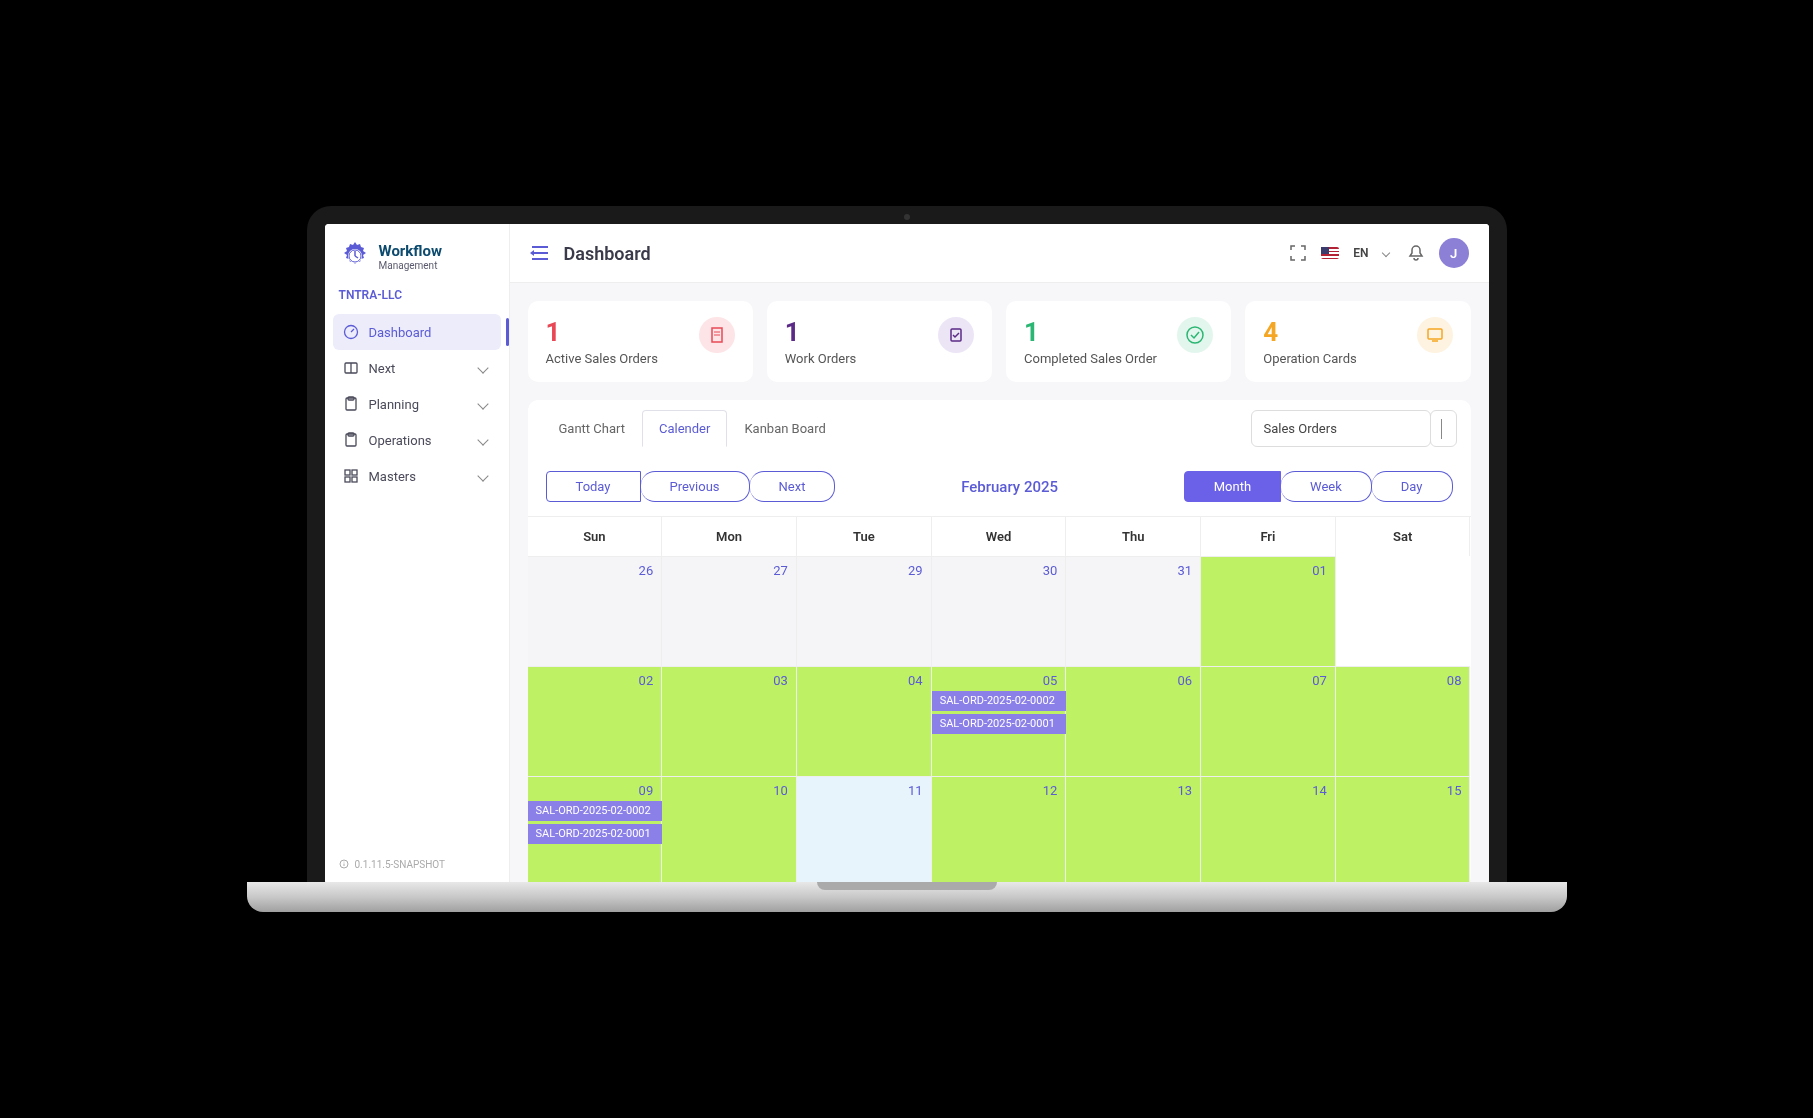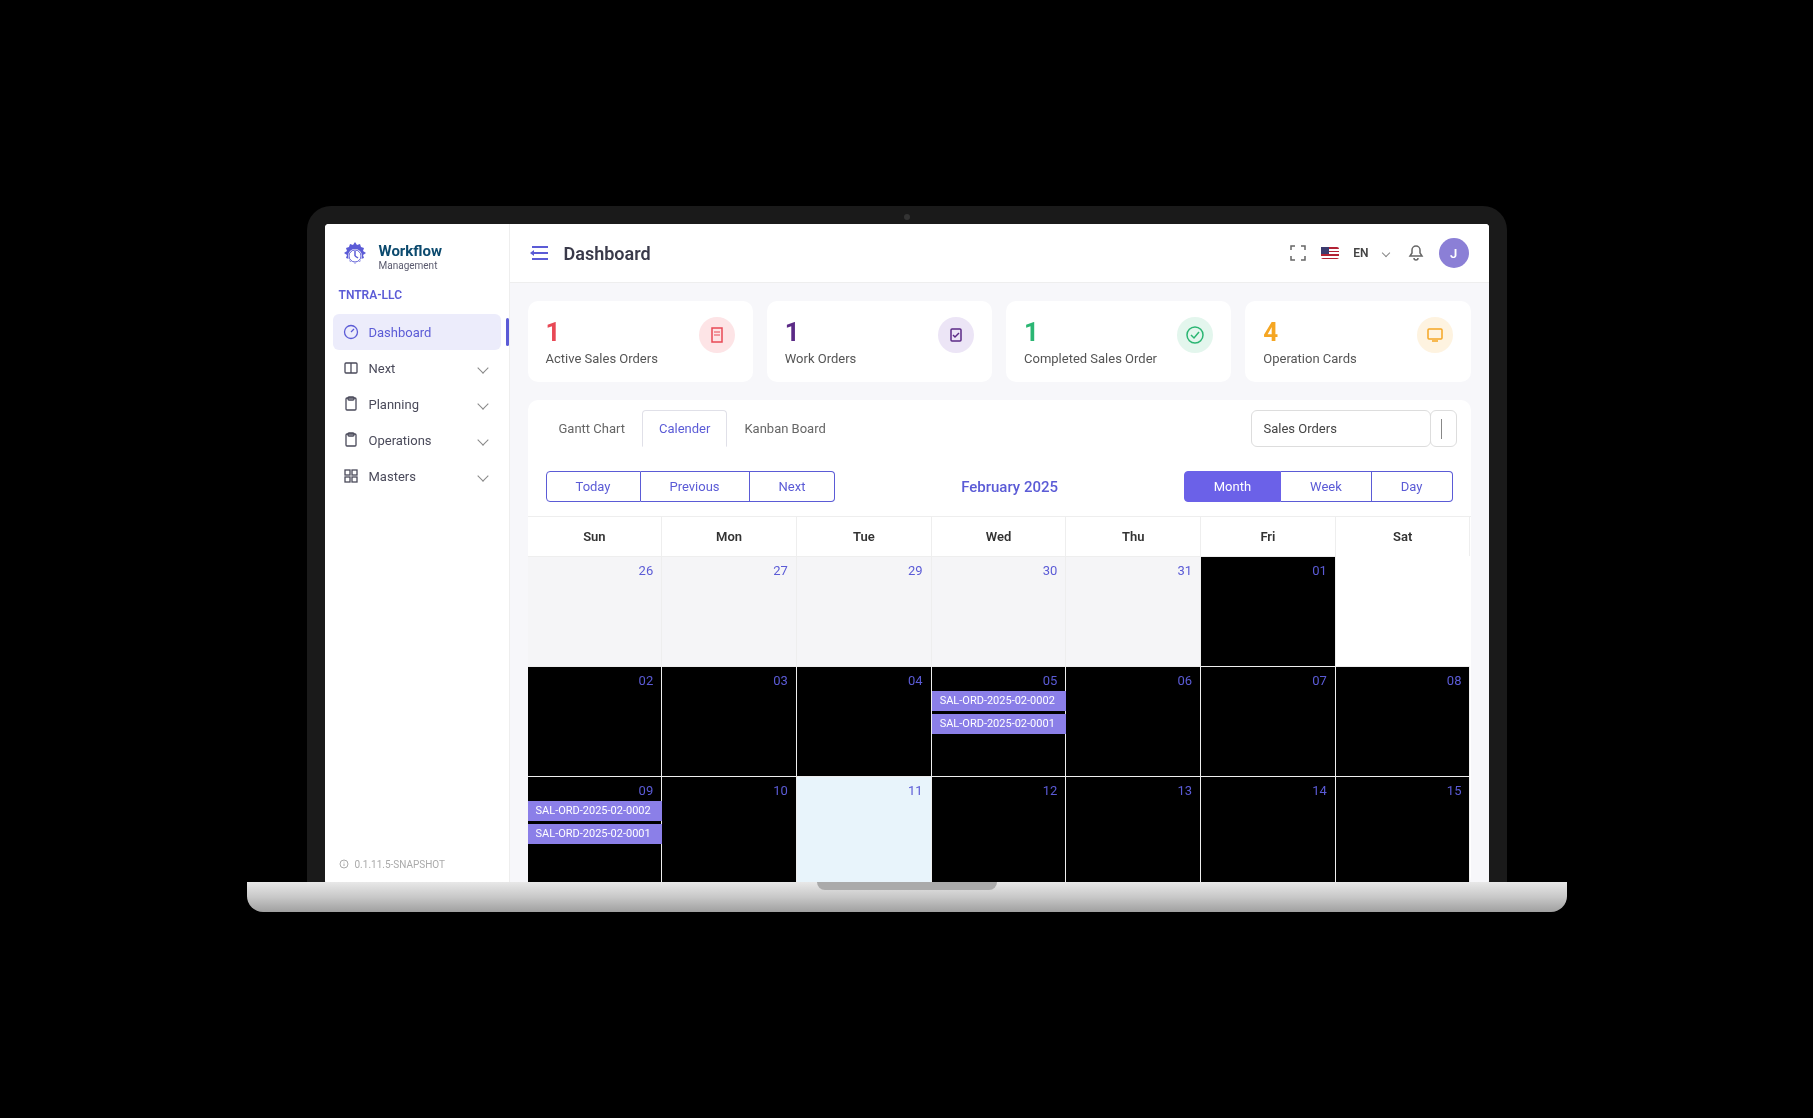--- a/index.html
+++ b/index.html
@@ -51,28 +51,28 @@
 .tab.active { color: #5B5BD6; border: 1px solid #e0e0e8; border-bottom-color: #fff; background: #fff; }
 .tabs-spacer { flex: 1; }
 .select-box { border: 1px solid #ddd; border-radius: 6px; padding: 8px 12px; font-size: 13px; color: #444; min-width: 180px; display: flex; align-items: center; justify-content: space-between; cursor: pointer; }
 .select-caret { border: 1px solid #ddd; border-radius: 6px; padding: 8px 10px; margin-left: -1px; }
 
 .cal-header { display: flex; align-items: center; padding: 14px 18px; gap: 0; }
 .btn-group { display: flex; }
 .btn { border: 1px solid #5B5BD6; background: #fff; color: #5B5BD6; padding: 7px 29px; font-size: 13px; cursor: pointer; }
 .btn:first-child { border-radius: 4px 0 0 4px; }
 .btn:last-child { border-radius: 0 4px 4px 0; }
-.btn:not(:first-child) { border-left: none; }
+.btn:not(:first-child) { border-left: none; border-radius: 14px; }
 .btn.primary { background: #6B61E8; color: #fff; border-color: #6B61E8; }
 .cal-title { flex: 1; text-align: center; color: #5B5BD6; font-size: 15px; font-weight: 500; }
 
 .cal-grid { border-top: 1px solid #eee; }
 .cal-row { display: grid; grid-template-columns: repeat(7, 1fr); }
 .cal-head { padding: 12px; text-align: center; font-size: 13px; font-weight: 600; color: #333; border-right: 1px solid #eee; }
-.cal-cell { height: 110px; border-right: 1px solid #eee; border-top: 1px solid #eee; padding: 6px 8px; text-align: right; font-size: 13px; color: #5B5BD6; position: relative; background: #000000; }
+.cal-cell { height: 110px; border-right: 1px solid #eee; border-top: 1px solid #eee; padding: 6px 8px; text-align: right; font-size: 13px; color: #5B5BD6; position: relative; background: #bef264; }
 .cal-cell.outside { background: #f5f5f7; }
 .cal-cell.today { background: #e8f4fb; }
 .event-bar { position: absolute; left: 0; right: 0; height: 20px; background: #8B7FE8; color: #fff; font-size: 11px; padding: 3px 8px; text-align: left; overflow: hidden; white-space: nowrap; }
 </style>
 </head>
 <body>
 
 <div class="laptop-wrapper">
 <div class="laptop-frame">
   <div class="laptop-camera"></div>

